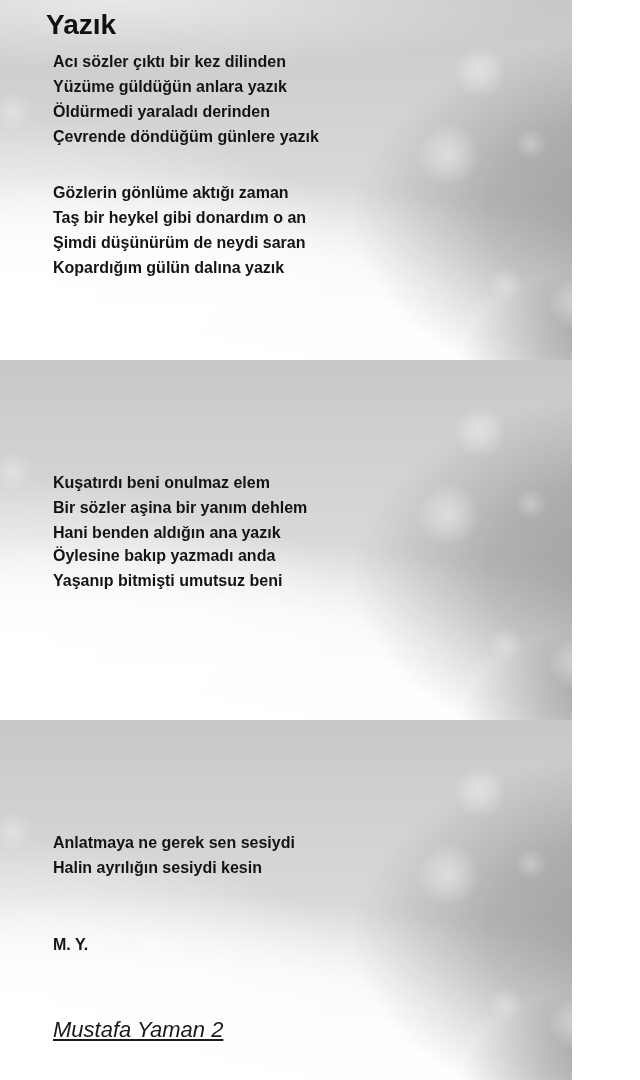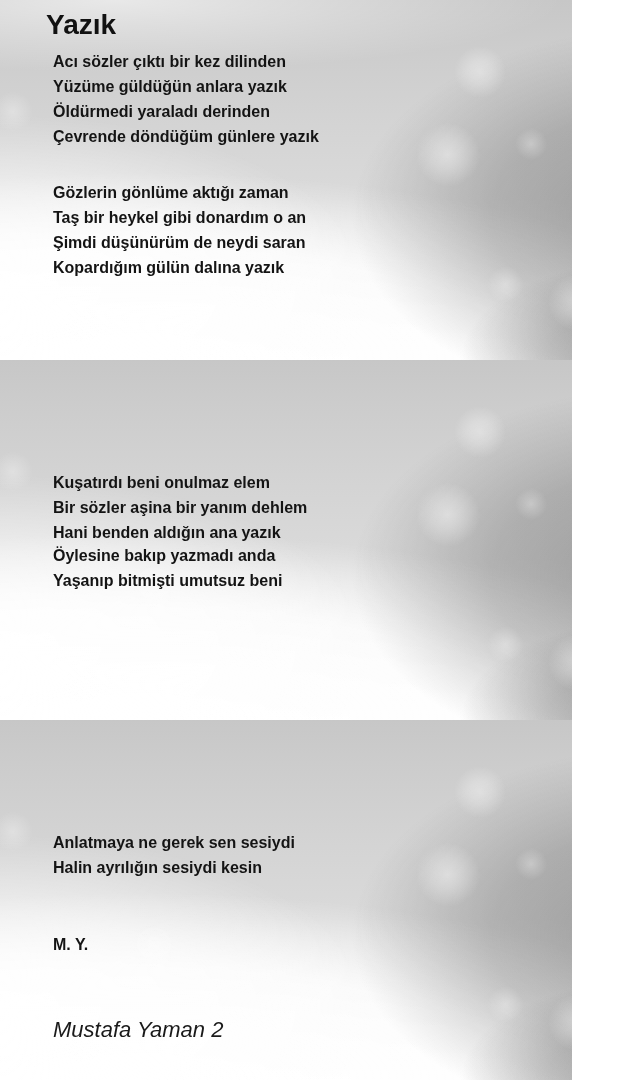--- a/index.html
+++ b/index.html
@@ -49,20 +49,21 @@
   }
   .s-a { top: 49px; }
   .s-b { top: 180px; }
   .s-c { top: 66px; margin-top: 44px; }
   .s-d { top: 183px; }
   .sig { position: absolute; left: 53px; top: 180px; margin-top: 32px; }
   .author {
     position: absolute; left: 53px; top: 296px;
     font-size: 22px; line-height: 27px; font-style: italic; font-weight: normal;
     color: #1a1a1a;
+    text-decoration: underline;
   }
 </style>
 </head>
 <body>
 
 <div class="page">
 
   <section class="band">
     <h1 class="poem-title">Yazık</h1>
     <div class="stanza s-a">

